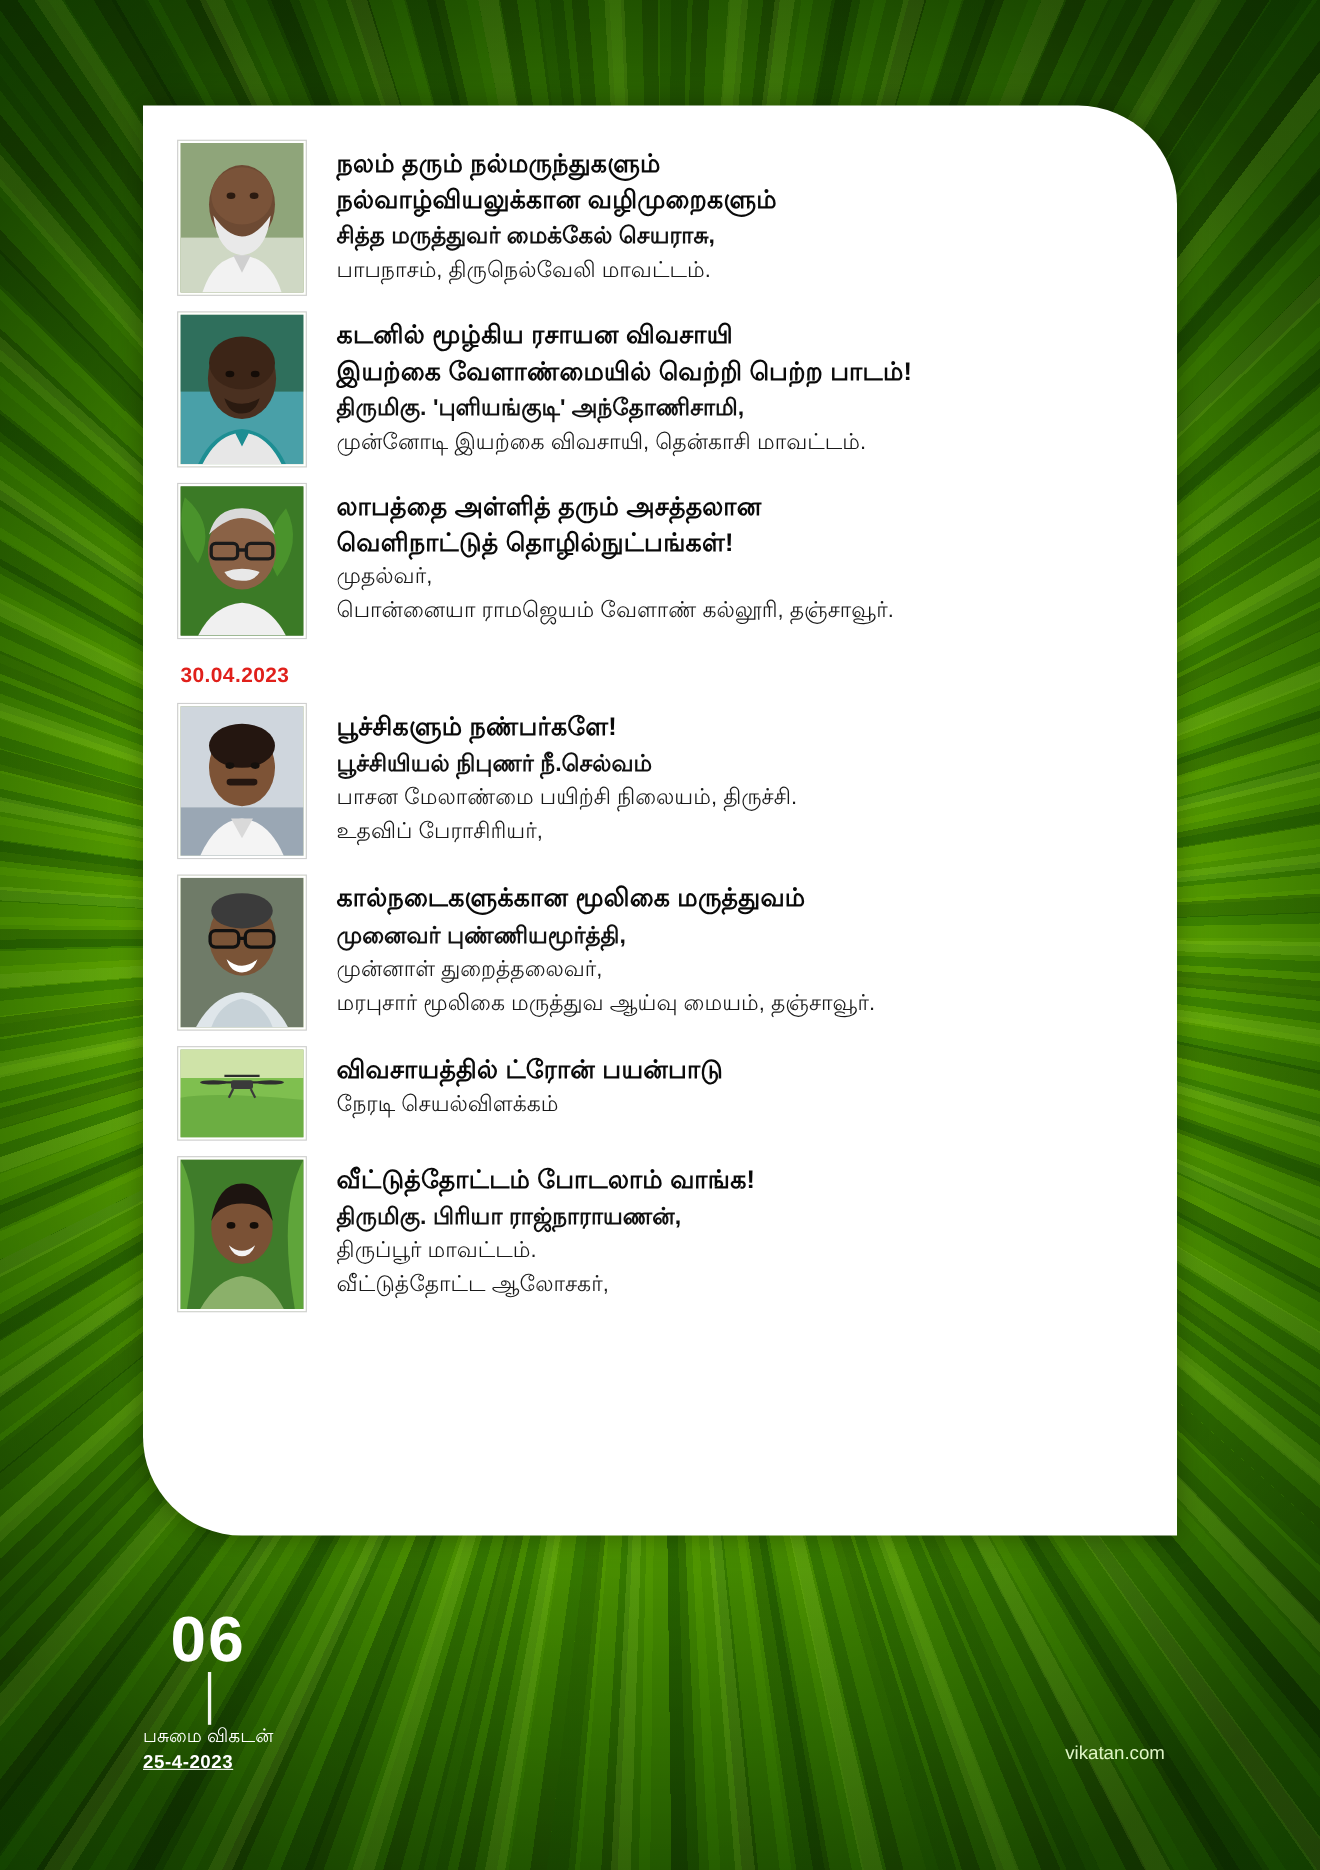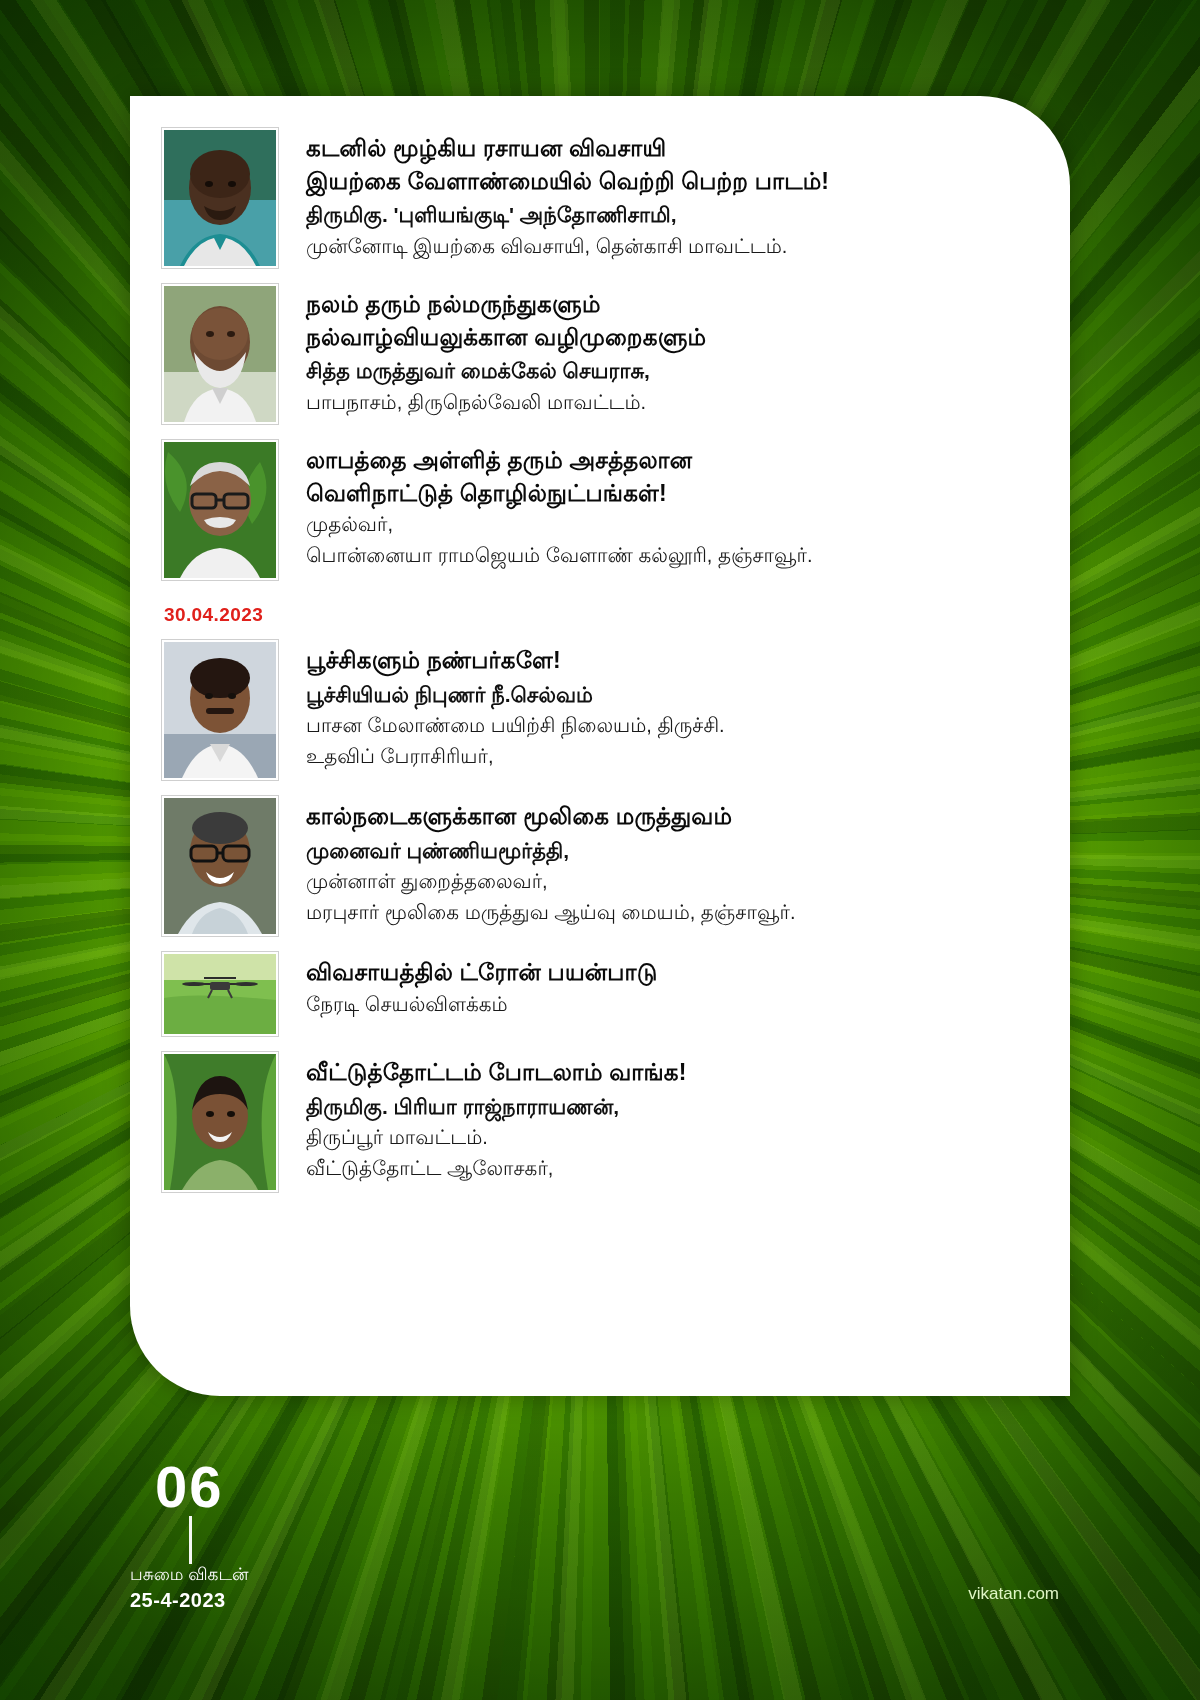--- a/index.html
+++ b/index.html
@@ -145,83 +145,83 @@
     width: 3px;
     height: 48px;
     background: #ffffff;
     margin: 0 14px 0 16px;
     opacity: 0.95;
   }
   .fmeta {
     line-height: 1.35;
   }
   .fmeta .m1 { font-size: 17px; font-weight: normal; }
-  .fmeta .m2 { font-size: 20px; font-weight: bold; letter-spacing: 0.5px; }
+  .fmeta .m2 { font-size: 17px; font-weight: bold; letter-spacing: 0.5px; text-decoration: underline; }
 
   .brand {
     position: absolute;
     right: 141px;
     bottom: 96px;
     font-size: 17px;
     color: #eaffd0;
     opacity: 0.95;
   }
 </style>
 </head>
 <body>
 
 <div class="page">
   <div class="rays"></div>
   <div class="rays2"></div>
   <div class="vign"></div>
 
   <div class="card">
     <div class="card-inner">
+
+      <div class="entry">
+        <div class="thumb">
+          <svg viewBox="0 0 112 136" preserveAspectRatio="xMidYMid slice">
+            <rect width="112" height="136" fill="#8fa57a"></rect>
+            <rect y="86" width="112" height="50" fill="#cfd8c4"></rect>
+            <ellipse cx="56" cy="56" rx="30" ry="36" fill="#6d4a33"></ellipse>
+            <ellipse cx="56" cy="48" rx="28" ry="26" fill="#7a5339"></ellipse>
+            <path d="M30 66 q26 38 52 0 q-4 34 -26 36 q-22 -2 -26 -36z" fill="#e9e9e9"></path>
+            <ellipse cx="46" cy="48" rx="4" ry="3" fill="#2b1a10"></ellipse>
+            <ellipse cx="67" cy="48" rx="4" ry="3" fill="#2b1a10"></ellipse>
+            <path d="M20 136 q10 -32 36 -34 q26 2 36 34z" fill="#f2f2f2"></path>
+            <path d="M48 102 l8 16 l8 -16 z" fill="#cfcfcf"></path>
+          </svg>
+        </div>
+        <div class="etext">
+          <div class="hl">நலம் தரும் நல்மருந்துகளும்</div>
+          <div class="hl">நல்வாழ்வியலுக்கான வழிமுறைகளும்</div>
+          <div class="name">சித்த மருத்துவர் மைக்கேல் செயராசு,</div>
+          <div class="sub">பாபநாசம், திருநெல்வேலி மாவட்டம்.</div>
+        </div>
+      </div>
 
       <div class="entry">
         <div class="thumb">
           <svg viewBox="0 0 112 136" preserveAspectRatio="xMidYMid slice">
             <rect width="112" height="136" fill="#49a0a8"></rect>
             <rect width="112" height="70" fill="#2f6f5c"></rect>
             <ellipse cx="56" cy="58" rx="31" ry="37" fill="#4a3020"></ellipse>
             <ellipse cx="56" cy="44" rx="30" ry="24" fill="#3c2517"></ellipse>
             <ellipse cx="45" cy="54" rx="4" ry="3" fill="#140c07"></ellipse>
             <ellipse cx="68" cy="54" rx="4" ry="3" fill="#140c07"></ellipse>
             <path d="M40 76 q16 10 32 0 q-4 14 -16 14 q-12 0 -16 -14z" fill="#2a1a10"></path>
             <path d="M16 136 q14 -30 40 -32 q26 2 40 32z" fill="#1d8e93"></path>
             <path d="M20 136 q12 -24 30 -28 l6 12 l6 -12 q18 4 30 28z" fill="#e7e7e7"></path>
           </svg>
         </div>
         <div class="etext">
           <div class="hl">கடனில் மூழ்கிய ரசாயன விவசாயி</div>
           <div class="hl">இயற்கை வேளாண்மையில் வெற்றி பெற்ற பாடம்!</div>
           <div class="name">திருமிகு. 'புளியங்குடி' அந்தோணிசாமி,</div>
           <div class="sub">முன்னோடி இயற்கை விவசாயி, தென்காசி மாவட்டம்.</div>
-        </div>
-      </div>
-
-      <div class="entry">
-        <div class="thumb">
-          <svg viewBox="0 0 112 136" preserveAspectRatio="xMidYMid slice">
-            <rect width="112" height="136" fill="#8fa57a"></rect>
-            <rect y="86" width="112" height="50" fill="#cfd8c4"></rect>
-            <ellipse cx="56" cy="56" rx="30" ry="36" fill="#6d4a33"></ellipse>
-            <ellipse cx="56" cy="48" rx="28" ry="26" fill="#7a5339"></ellipse>
-            <path d="M30 66 q26 38 52 0 q-4 34 -26 36 q-22 -2 -26 -36z" fill="#e9e9e9"></path>
-            <ellipse cx="46" cy="48" rx="4" ry="3" fill="#2b1a10"></ellipse>
-            <ellipse cx="67" cy="48" rx="4" ry="3" fill="#2b1a10"></ellipse>
-            <path d="M20 136 q10 -32 36 -34 q26 2 36 34z" fill="#f2f2f2"></path>
-            <path d="M48 102 l8 16 l8 -16 z" fill="#cfcfcf"></path>
-          </svg>
-        </div>
-        <div class="etext">
-          <div class="hl">நலம் தரும் நல்மருந்துகளும்</div>
-          <div class="hl">நல்வாழ்வியலுக்கான வழிமுறைகளும்</div>
-          <div class="name">சித்த மருத்துவர் மைக்கேல் செயராசு,</div>
-          <div class="sub">பாபநாசம், திருநெல்வேலி மாவட்டம்.</div>
         </div>
       </div>
 
       <div class="entry">
         <div class="thumb">
           <svg viewBox="0 0 112 136" preserveAspectRatio="xMidYMid slice">
             <rect width="112" height="136" fill="#2f6b22"></rect>
             <path d="M0 0 h112 v136 h-112z" fill="#3b7a26"></path>
             <path d="M4 10 q30 26 12 60 q-22 -28 -12 -60z" fill="#4f9a2e" opacity="0.8"></path>
             <path d="M96 20 q-26 30 -8 62 q24 -30 8 -62z" fill="#4f9a2e" opacity="0.8"></path>

